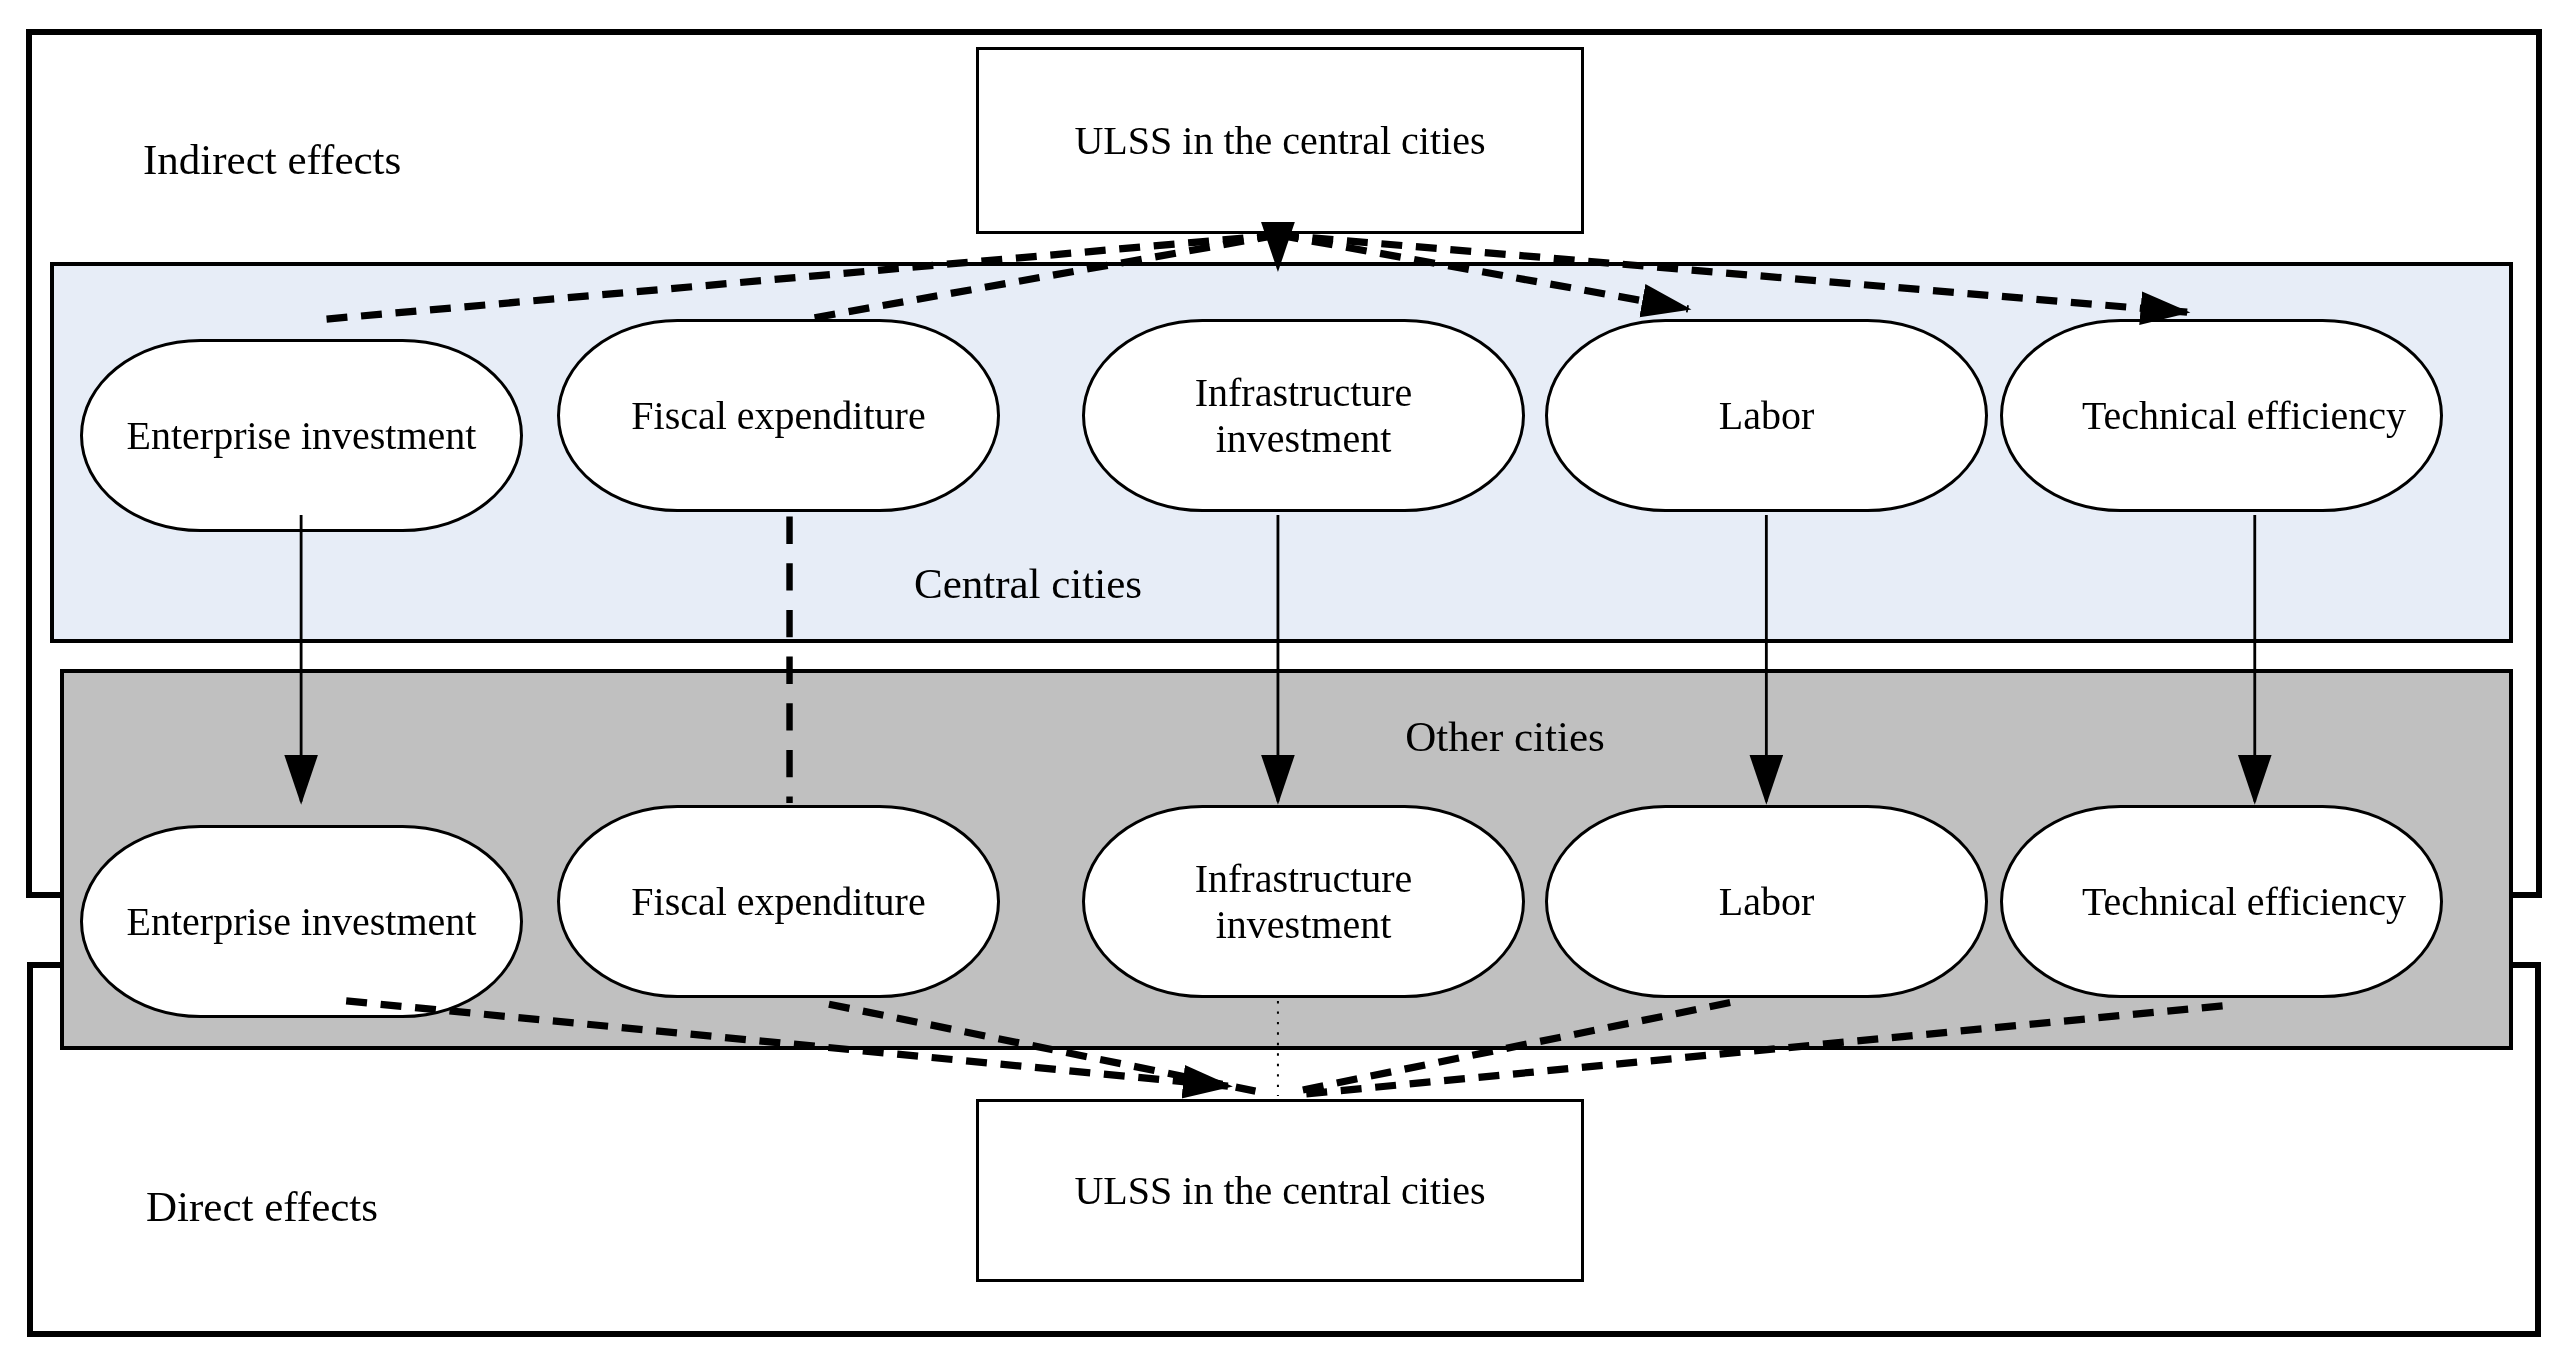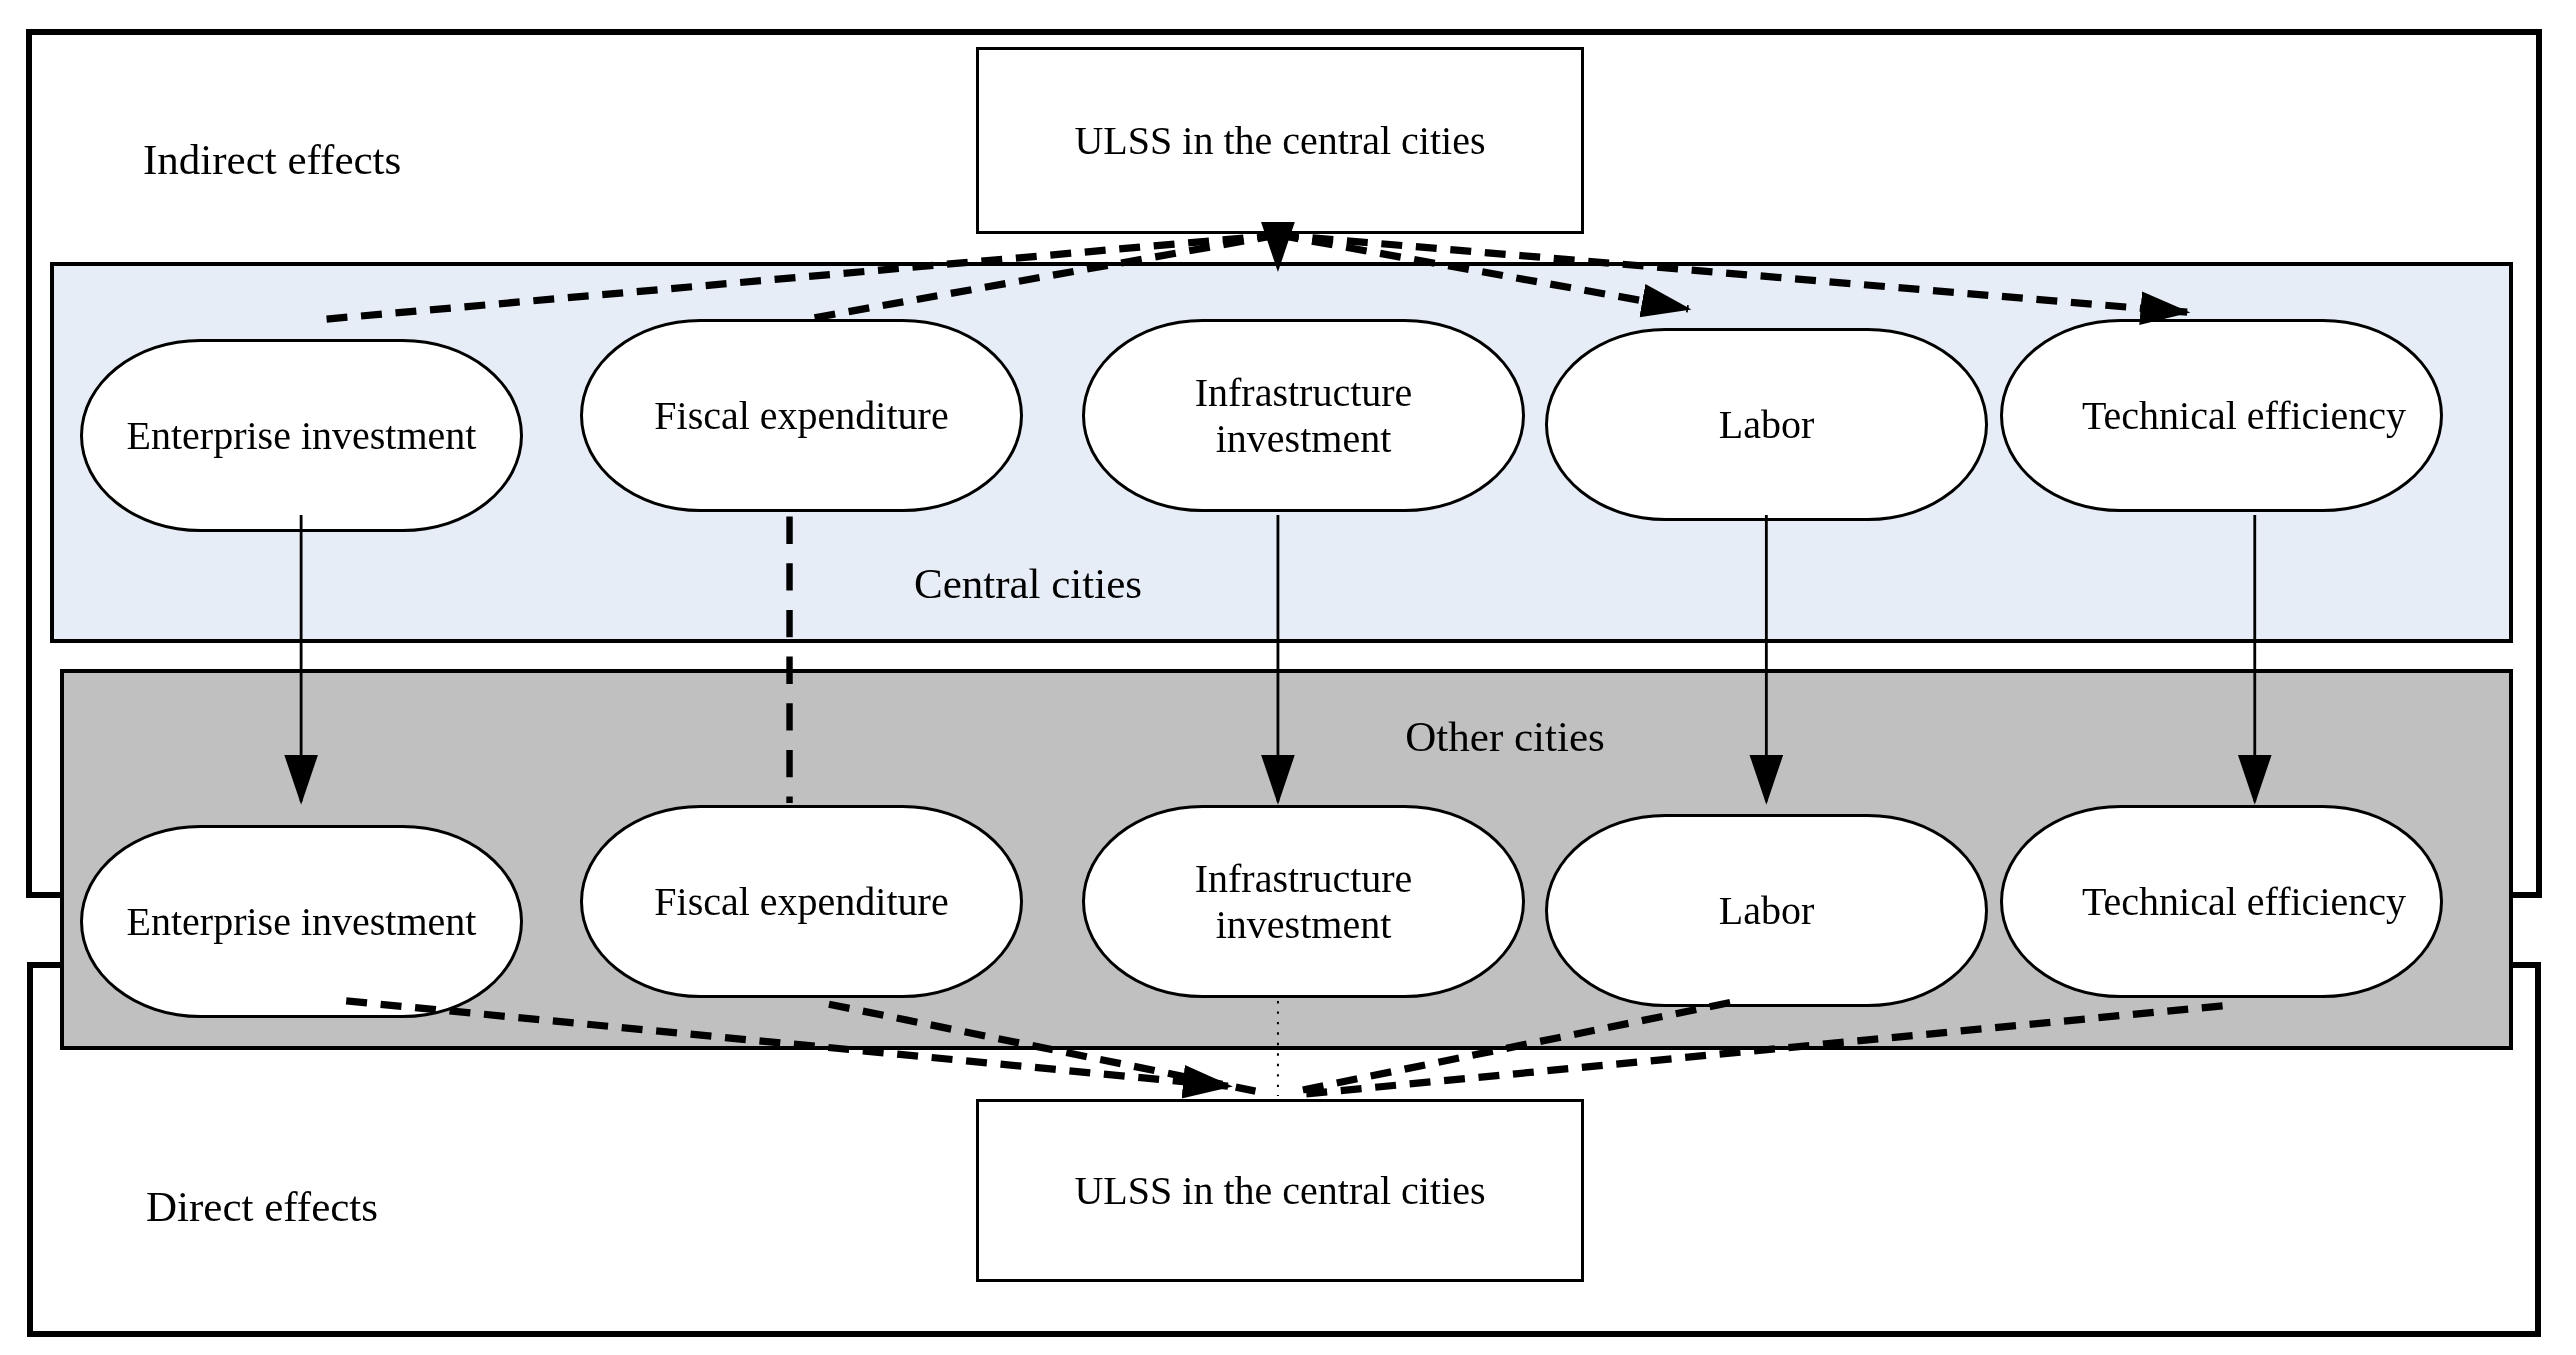--- a/index.html
+++ b/index.html
@@ -31,21 +31,21 @@
   .box-top{left:976px;top:47px;width:608px;height:187px;}
   .box-bottom{left:976px;top:1099px;width:608px;height:183px;}
   
   .node{
     position:absolute;z-index:5;width:443px;height:193px;background:#fff;border:3.2px solid #000;
     border-radius:121px / 97px;box-sizing:border-box;
     display:flex;align-items:center;justify-content:center;text-align:center;
     font-size:40px;line-height:1.14;padding:0 34px;
   }
   .r0{top:319px;} .r1{top:805px;}
-  .c0{left:80px;margin-top:20px;} .c1{left:580px;justify-content:center;} .c2{left:1082px;text-align:center;} .c3{left:1545px;margin-top:9px;} .c4{left:2000px;justify-content:flex-end;}
+  .c0{left:80px;margin-top:20px;} .c1{left:557px;justify-content:center;} .c2{left:1082px;text-align:center;} .c3{left:1545px;} .c4{left:2000px;justify-content:flex-end;}
   
   svg.overlay{position:absolute;left:0;top:0;z-index:10;pointer-events:none;}
   .dash-thick{stroke:#000;stroke-width:9;fill:none;stroke-dasharray:26 17;}
   .dash-vert{stroke:#000;stroke-width:8;fill:none;stroke-dasharray:34 24;}
   .solid-thin{stroke:#000;stroke-width:3.5;fill:none;}
   .dot-thin{stroke:#000;stroke-width:2.5;fill:none;stroke-dasharray:3 10;}
 </style>
 </head>
 <body>
 

